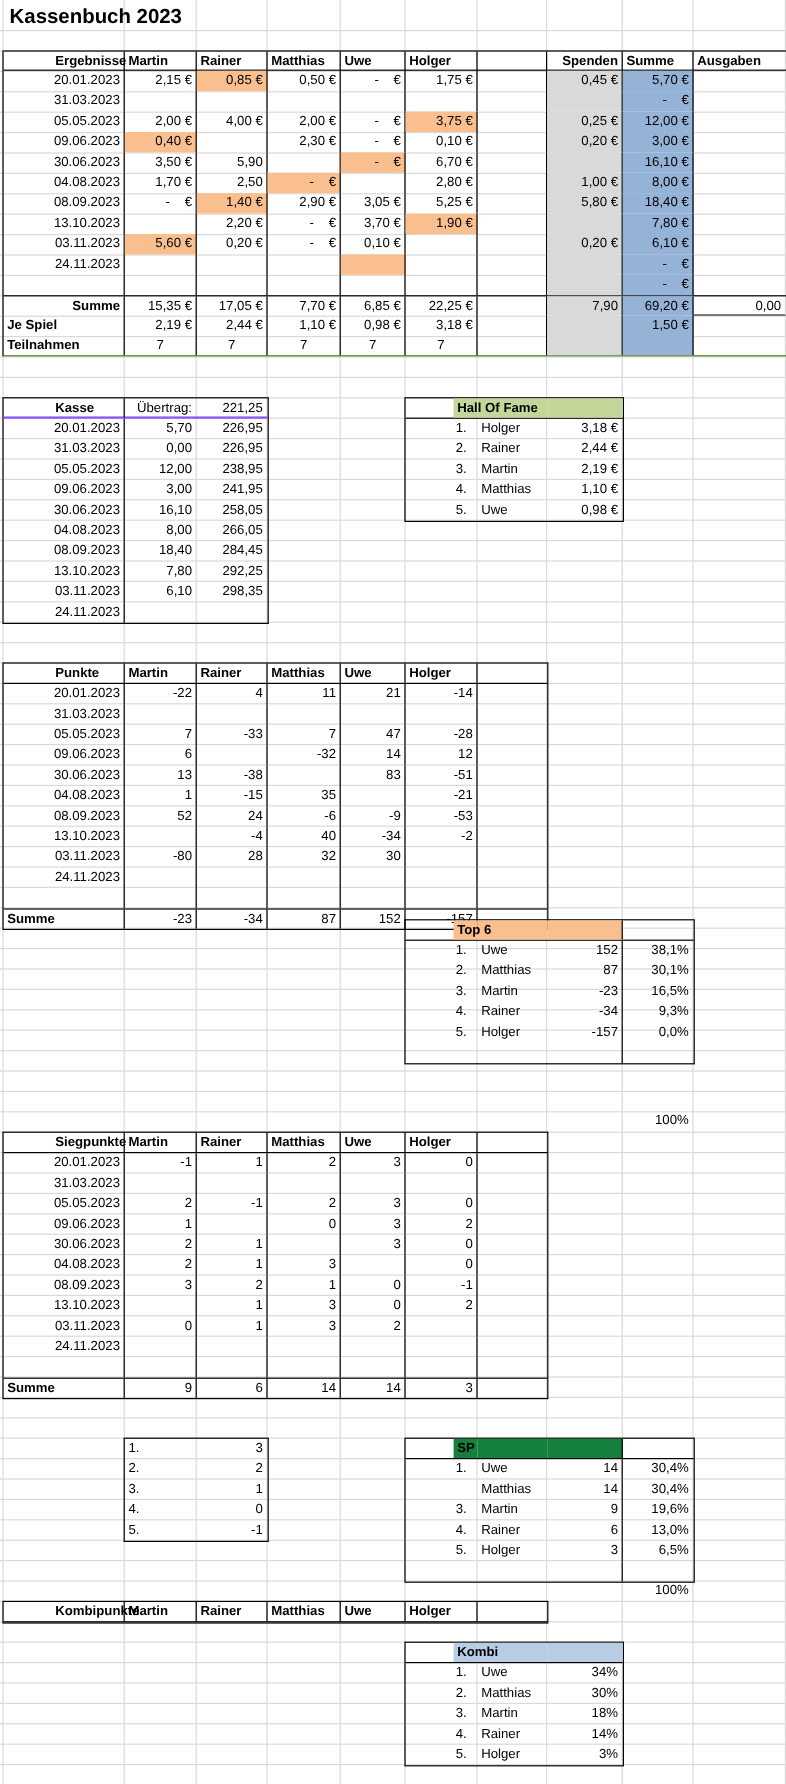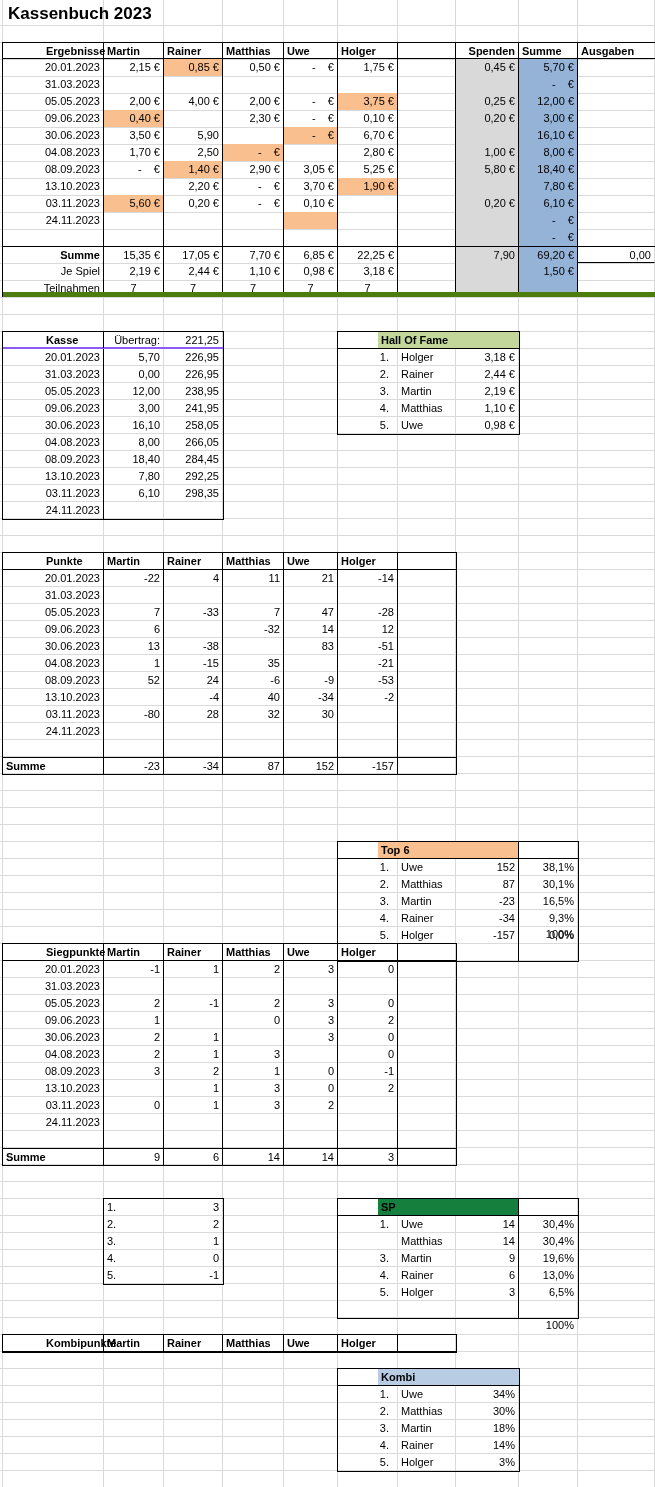--- a/index.html
+++ b/index.html
@@ -26,23 +26,23 @@
   .t-erg .td{border-right-color:#000;}
   .t-erg .td.c10{border-right-color:transparent;}
   .t-erg .sec-h .tr{border-top:1px solid #000;border-bottom:1px solid #000;}
   .t-erg .sec-h .td.c8{text-align:right;}
   .t-erg .sec-b .td.c8,.t-erg .sec-t .td.c8{background:#d9d9d9;}
   .t-erg .sec-b .td.c9,.t-erg .sec-t .td.c9{background:#95b3d7;}
   .t-erg .sec-b .td.hl{background:#fabf8f;}
   .t-erg .sec-t .tr.r0{border-top:1px solid #000;}
   .t-erg .sec-t .tr.r0 .td.c1{font-weight:bold;}
   .t-erg .sec-t .tr.r0 .td.c10{border-bottom:1px solid #000;}
-  .t-erg .sec-t .tr.r1 .td.c1,.t-erg .sec-t .tr.r2 .td.c1{text-align:right;}
+  .t-erg .sec-t .tr.r1 .td.c1,.t-erg .sec-t .tr.r2 .td.c1{text-align:left;font-weight:bold;}
   .t-erg .sec-t .tr.r2 .td{text-align:center;}
-  .t-erg .sec-t .tr.r2{border-bottom:5px solid #4d7c0f;}
+  .t-erg .sec-t .tr.r2{border-bottom:1px solid #4d7c0f;}
   
   .t-kasse{border:1px solid #000;}
   .t-kasse .sec-h .tr{border-bottom:2px solid #8b5cf6;}
   .t-kasse .td.c1{border-right-color:#000;}
   .t-kasse .sec-h .td.c2{text-align:right;font-weight:normal;}
   .t-kasse .sec-h .td.c3{text-align:right;font-weight:normal;}
   
   .t-tri{border:1px solid #000;}
   .t-tri .sec-h .tr{border-bottom:1px solid #000;}
   .t-tri .td.c1{padding-right:8px;}
@@ -584,21 +584,21 @@
           <div class="td c2">-23</div>
           <div class="td c3">-34</div>
           <div class="td c4">87</div>
           <div class="td c5">152</div>
           <div class="td c6">-157</div>
           <div class="td c7"></div>
         </div>
       </div>
   </div>
 
-  <div class="tbl t-top t-top6" style="left:337px;top:841px;">
+  <div class="tbl t-top t-top6" style="left:337px;top:766px;">
     <div class="sec sec-h">
         <div class="tr r0">
           <div class="td c1">Top 6</div>
           <div class="td c2"></div>
           <div class="td c3"></div>
           <div class="td c4"></div>
         </div>
       </div>
     <div class="sec sec-b">
         <div class="tr r0">

